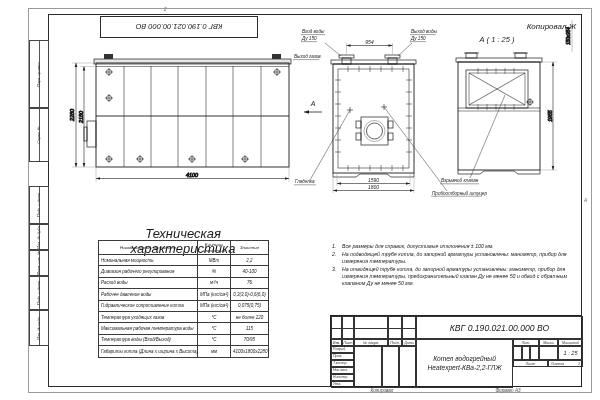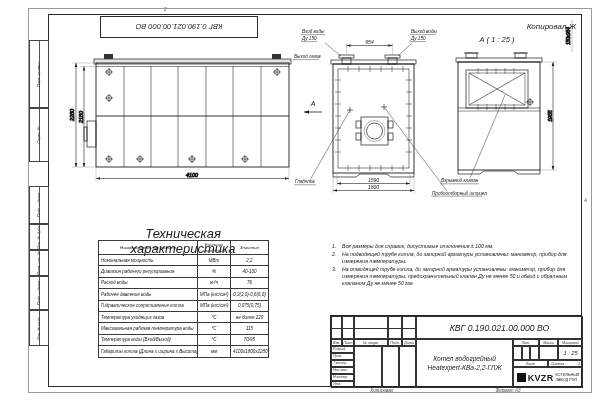--- a/index.html
+++ b/index.html
@@ -405,26 +405,18 @@
     <div class="cell" style="left:199.3px;top:30px;width:8.7px;height:14px;"></div>
     <div class="cell" style="left:208px;top:30px;width:19px;height:14px;"></div>
     <div class="cell cc it" style="left:227px;top:30px;width:25px;height:14px;font-size:5.6px;">1 : 25</div>
 
     <div class="cell cc tiny" style="left:182px;top:44px;width:35px;height:7px;">Лист</div>
     <div class="cell tiny" style="left:217px;top:44px;width:35px;height:7px;display:flex;align-items:center;justify-content:space-between;padding:0 2px;">
       <span>Листов</span>
       <span>1</span>
     </div>
 
-    <div class="cell cc" style="left:182px;top:51px;width:70px;height:21px;gap:2px;">
-      <span style="width:9px;height:9px;background:#111;display:inline-block;"></span>
-      <span style="font-weight:bold;font-size:9px;letter-spacing:0.3px;">KVZR</span>
-      <span style="font-size:3.8px;line-height:1.2;text-align:left;">
-        <span style="display:block;">КОТЕЛЬНЫЙ</span>
-        <span style="display:block;">ЗАВОД РЭП</span>
-      </span>
-    </div>
   </div>
 
   <div class="abs it" style="left:352px;top:387.5px;width:60px;text-align:center;font-size:4.6px;color:#444;">Копировал</div>
   <div class="abs it" style="left:478px;top:387.5px;width:60px;text-align:center;font-size:4.6px;color:#444;">Формат А3</div>
 
 </div>
 
 </body></html>

